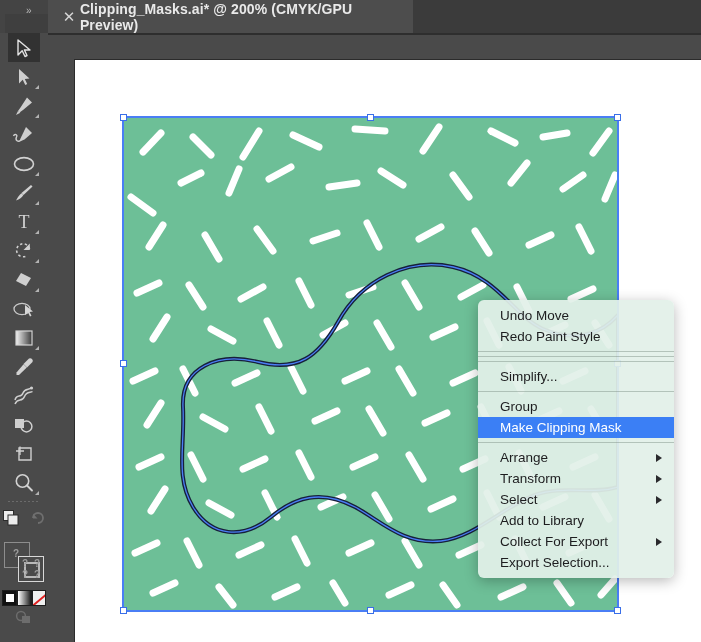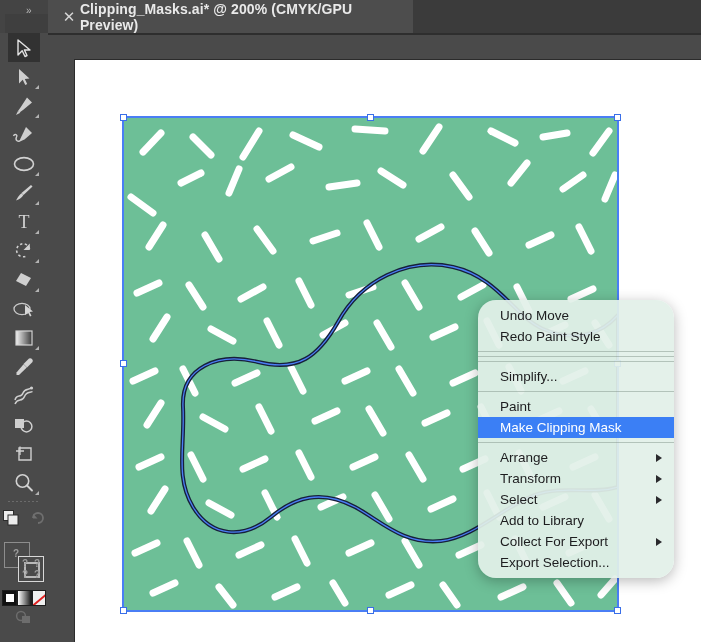--- a/index.html
+++ b/index.html
@@ -70,21 +70,21 @@
   .handle{position:absolute;width:7px;height:7px;background:#fff;border:1px solid #3a6fe8;
        box-sizing:border-box;}
 
   
   #curve{position:absolute;left:123px;top:117px;width:495px;height:494px;
        pointer-events:none;}
 
   
   #ctxmenu{position:absolute;left:478px;top:300px;width:196px;
       background:rgba(226,240,232,0.93);
-      border-radius:18px;
+      border-radius:6px;
       box-shadow:0 3px 14px rgba(0,0,0,.28);
       padding:5px 0 5px 0;overflow:hidden;}
   .mi{position:relative;height:21px;line-height:21px;padding-left:22px;padding-right:20px;
       font-size:13.5px;color:#1d1d1f;white-space:nowrap;cursor:default;}
   .mi.sel{background:#3b7ff5;color:#fff;}
   .mi .arrow{position:absolute;right:12px;top:50%;transform:translateY(-50%);
       width:0;height:0;border-top:4.5px solid transparent;border-bottom:4.5px solid transparent;
       border-left:6px solid #2a2a2d;}
   .msep{height:1px;background:rgba(120,140,128,.45);margin:4px 0;}
 </style>
@@ -429,21 +429,21 @@
 </div>
 
 <div id="ctxmenu">
     <div class="mi"><span>Undo Move</span></div>
     <div class="mi"><span>Redo Paint Style</span></div>
     <div class="msep"></div>
     <div class="msep"></div>
     <div class="msep"></div>
     <div class="mi"><span>Simplify...</span></div>
     <div class="msep"></div>
-    <div class="mi"><span>Paint</span></div>
+    <div class="mi"><span>Group</span></div>
     <div class="mi sel"><span>Make Clipping Mask</span></div>
     <div class="msep"></div>
     <div class="mi"><span>Arrange</span><span class="arrow"></span></div>
     <div class="mi"><span>Transform</span><span class="arrow"></span></div>
     <div class="mi"><span>Select</span><span class="arrow"></span></div>
     <div class="mi"><span>Add to Library</span></div>
     <div class="mi"><span>Collect For Export</span><span class="arrow"></span></div>
     <div class="mi"><span>Export Selection...</span></div>
   </div>
 

